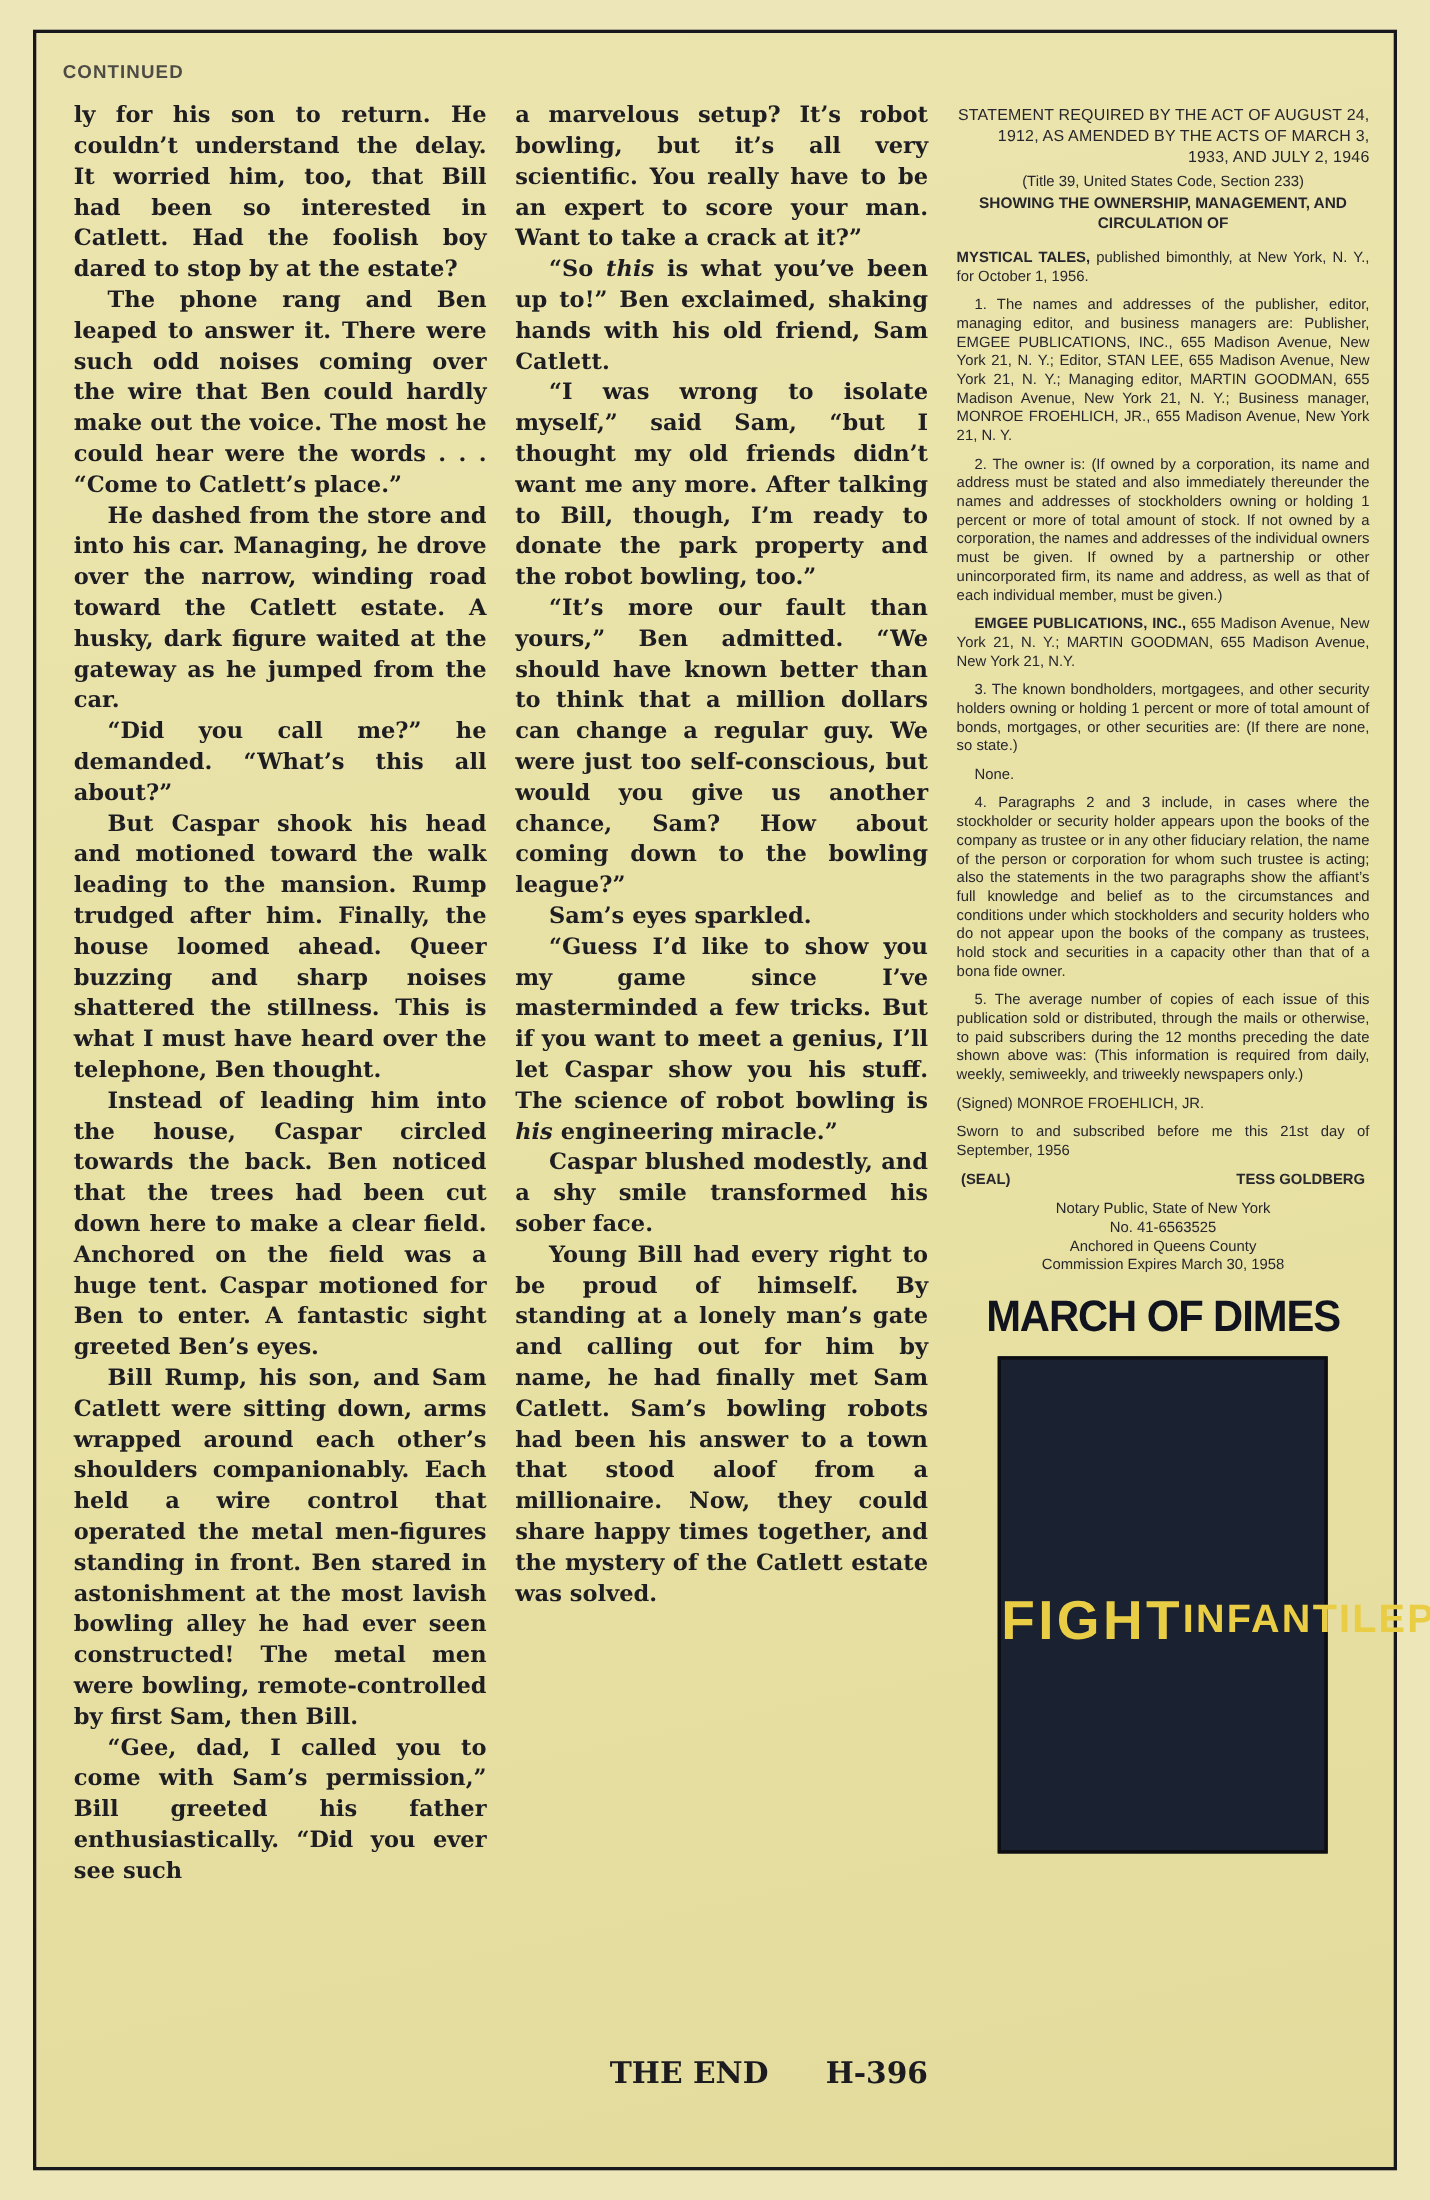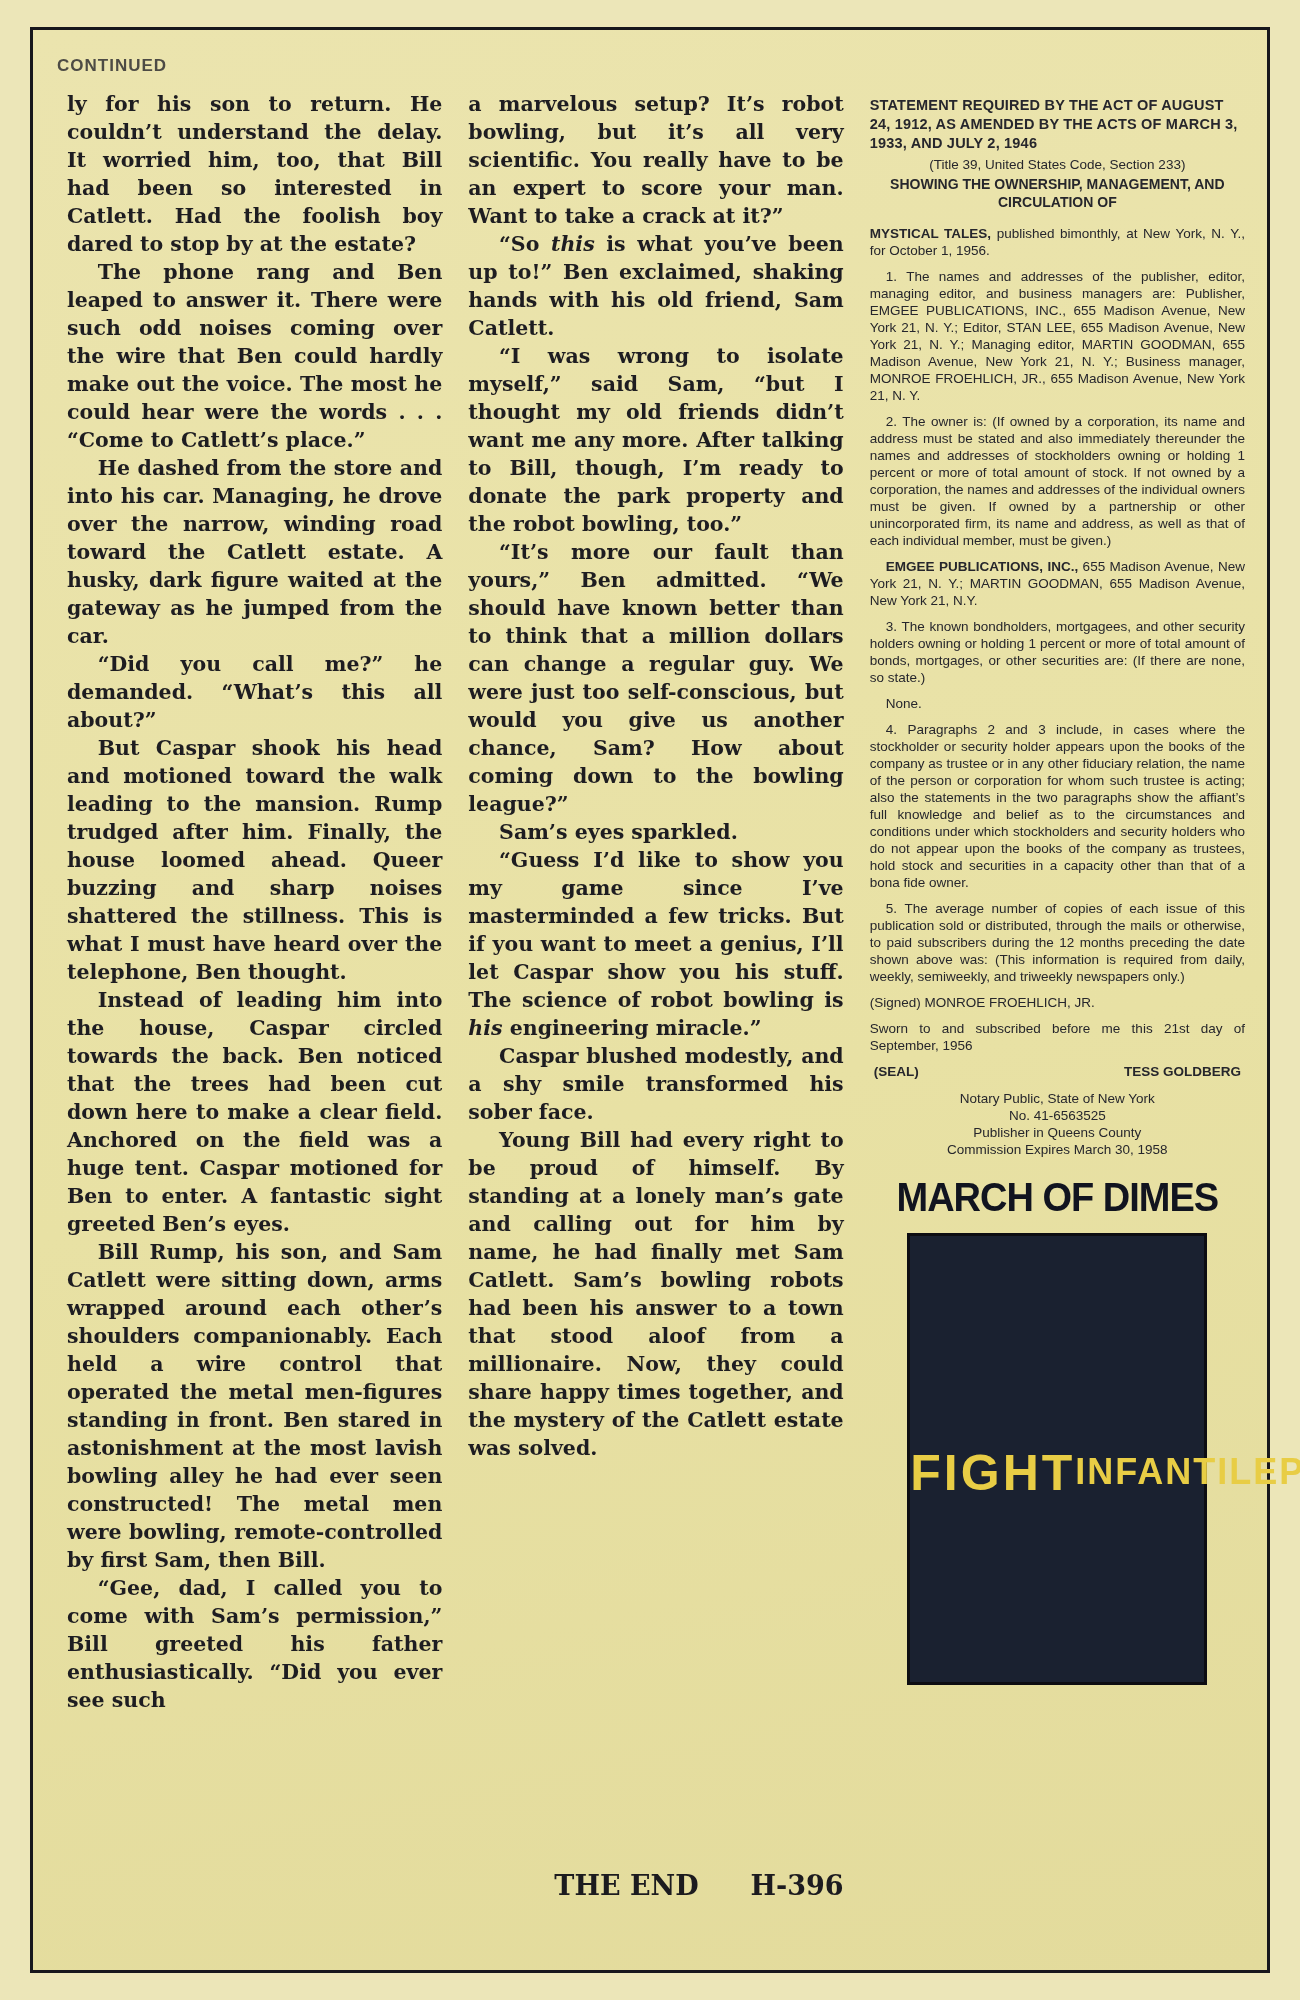--- a/index.html
+++ b/index.html
@@ -16,21 +16,21 @@
   .story{font-family:"DejaVu Serif","Liberation Serif",serif;font-weight:700;font-size:20.5px;
          line-height:28px;color:#1e1d21;text-align:justify;}
   .story p{margin:0;text-indent:1.5em;}
   .story p:first-of-type{text-indent:0;}
   .end-row{display:flex;justify-content:flex-end;gap:52px;margin-top:408px;
            font:700 27px "DejaVu Serif",serif;color:#1c1b1f;text-align:center;}
 
   
   .legal{font-family:"Liberation Sans",sans-serif;font-size:13.5px;line-height:17px;
          color:#26262c;padding-top:6px;}
-  .legal .hd{font-weight:700;text-align:left;font-size:14.5px;line-height:19px;letter-spacing:.2px;margin:0;}
+  .legal .hd{font-weight:400;text-align:right;font-size:14.5px;line-height:19px;letter-spacing:.2px;margin:0;}
   .legal .sub{text-align:center;margin:3px 0 2px;}
   .legal .hd2{font-weight:700;text-align:center;font-size:14px;line-height:18px;margin:2px 0 14px;}
   .legal p{margin:0 0 9px;text-align:justify;}
   .legal p.indent{text-indent:1.2em;}
   .signed{text-align:center;margin:4px 0 12px;}
   .sworn{text-align:justify;margin:0 0 14px;}
   .seal-row{display:flex;justify-content:space-between;font-weight:700;margin:0 4px 10px;}
   .notary{text-align:center;font-weight:400;line-height:17px;}
 
   
@@ -129,21 +129,21 @@
             <span>(SEAL)</span>
             <span>TESS GOLDBERG</span>
           </div>
 
           <div class="notary">
 
               <div>Notary Public, State of New York</div>
 
               <div>No. 41-6563525</div>
 
-              <div>Publisher in Queens County</div>
+              <div>Anchored in Queens County</div>
 
               <div>Commission Expires March 30, 1958</div>
             </div>
 
           <div class="mod-title">MARCH OF DIMES</div>
 
           <div class="ad-box">
             <svg class="flame" viewBox="0 0 100 120" xmlns="http://www.w3.org/2000/svg">
               <g fill="#e8cd45">
                 <path d="M50,0 L60,31 L91,42 L60,53 L50,84 L40,53 L9,42 L40,31 Z"></path>

